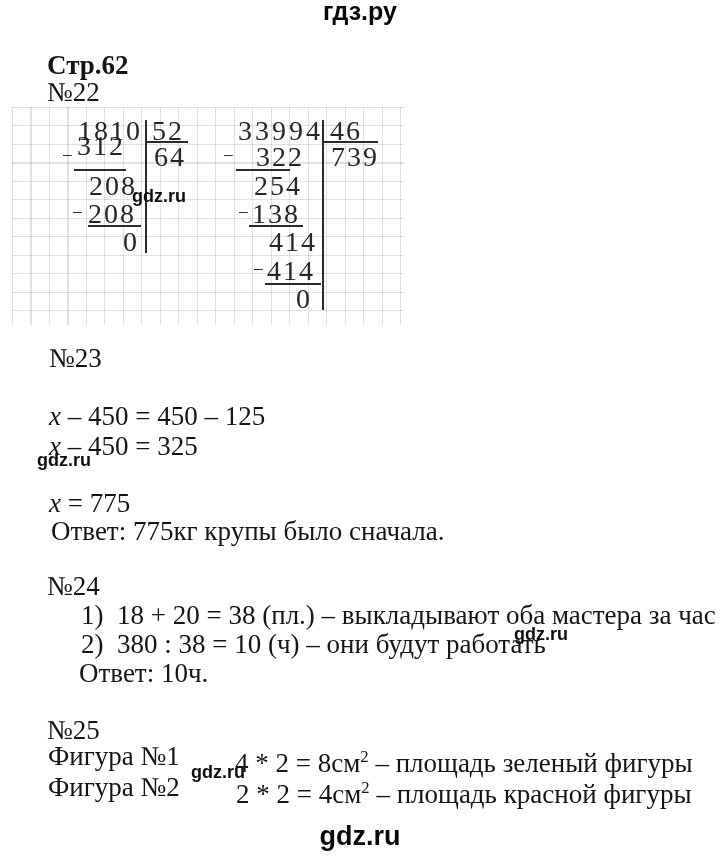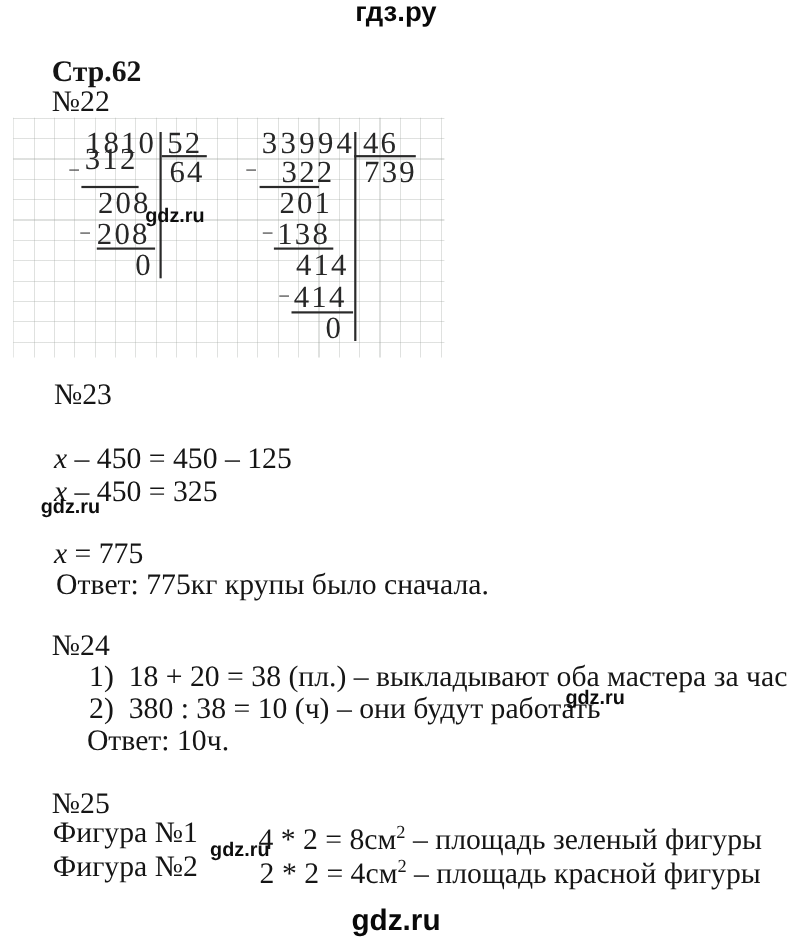--- a/index.html
+++ b/index.html
@@ -63,21 +63,21 @@
     <div class="abs num wide" style="left:238px;top:118px">33994</div>
     <div class="abs vbar" style="left:322px;top:120px;height:190px"></div>
     <div class="abs num" style="left:330px;top:118px">46</div>
     <div class="abs hline" style="left:322px;top:141px;width:56px"></div>
     <div class="abs num" style="left:331px;top:144px">739</div>
 
     <div class="abs mins" style="left:223px;top:146px">−</div>
     <div class="abs num" style="left:256px;top:144px">322</div>
     <div class="abs ul" style="left:236px;top:169px;width:54px"></div>
 
-    <div class="abs num" style="left:254px;top:173px">201</div>
+    <div class="abs num" style="left:254px;top:173px">254</div>
 
     <div class="abs mins" style="left:238px;top:203px">−</div>
     <div class="abs num" style="left:252px;top:201px">138</div>
     <div class="abs ul" style="left:249px;top:225px;width:54px"></div>
 
     <div class="abs num" style="left:269px;top:229px">414</div>
 
     <div class="abs mins" style="left:253px;top:260px">−</div>
     <div class="abs num" style="left:267px;top:258px">414</div>
     <div class="abs ul" style="left:265px;top:283px;width:56px"></div>

